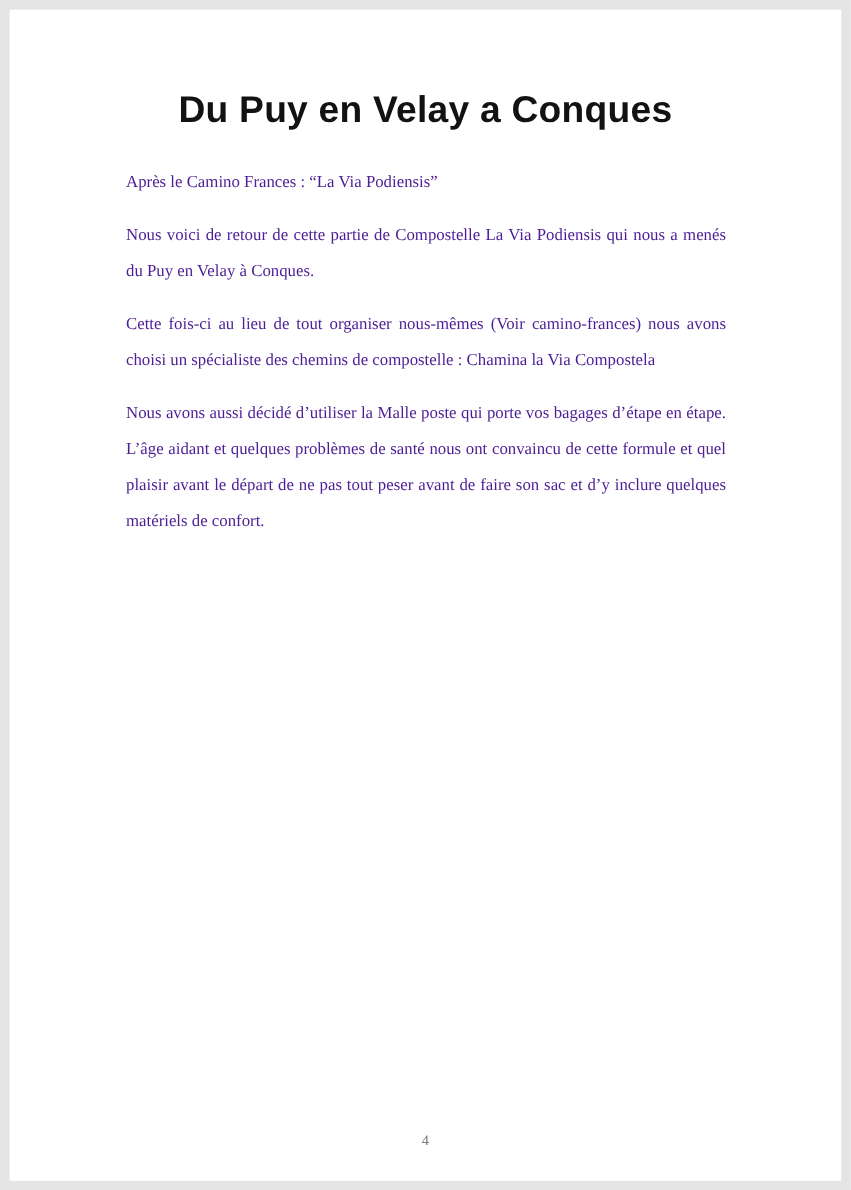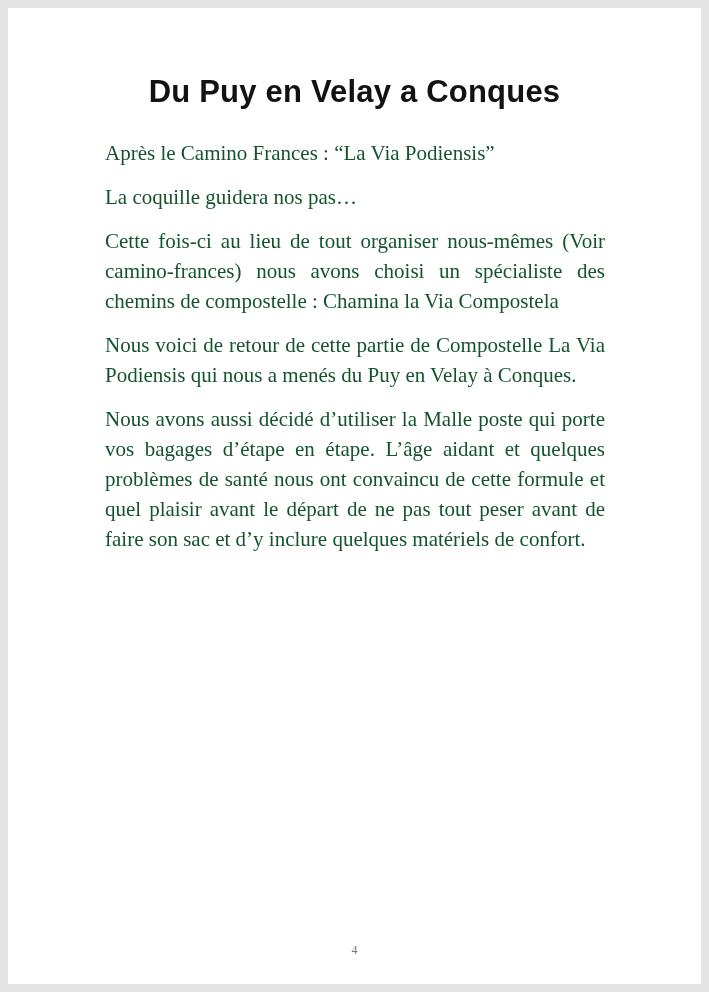--- a/index.html
+++ b/index.html
@@ -23,23 +23,23 @@
     font-weight: 700;
     font-size: 31px;
     color: #121212;
     letter-spacing: 0.2px;
   }
   .content {
     padding: 0 96px 0 97px;
   }
   .content p {
     margin: 0 0 14px 0;
-    font-size: 21px;
+    font-size: 14px;
     line-height: 30px;
-    color: #14532d;
+    color: #4c1d95;
     text-align: justify;
     text-justify: inter-word;
   }
   .page-number {
     position: absolute;
     bottom: 26px;
     left: 0;
     right: 0;
     text-align: center;
     font-size: 12px;
@@ -47,19 +47,18 @@
     font-family: "Liberation Serif", serif;
   }
 </style>
 </head>
 <body>
 
 <div class="page">
   <h1 class="page-title">Du Puy en Velay a Conques</h1>
   <div class="content">
       <p>Après le Camino Frances : “La Via Podiensis”</p>
-      <p>La coquille guidera nos pas…</p>
+      <p>Nous voici de retour de cette partie de Compostelle La Via Podiensis qui nous a menés du Puy en Velay à Conques.</p>
       <p>Cette fois-ci au lieu de tout organiser nous-mêmes (Voir camino-frances) nous avons choisi un spécialiste des chemins de compostelle : Chamina la Via Compostela</p>
-      <p>Nous voici de retour de cette partie de Compostelle La Via Podiensis qui nous a menés du Puy en Velay à Conques.</p>
       <p>Nous avons aussi décidé d’utiliser la Malle poste qui porte vos bagages d’étape en étape. L’âge aidant et quelques problèmes de santé nous ont convaincu de cette formule et quel plaisir avant le départ de ne pas tout peser avant de faire son sac et d’y inclure quelques matériels de confort.</p>
     </div>
   <div class="page-number">4</div>
 </div>
 
 </body></html>

